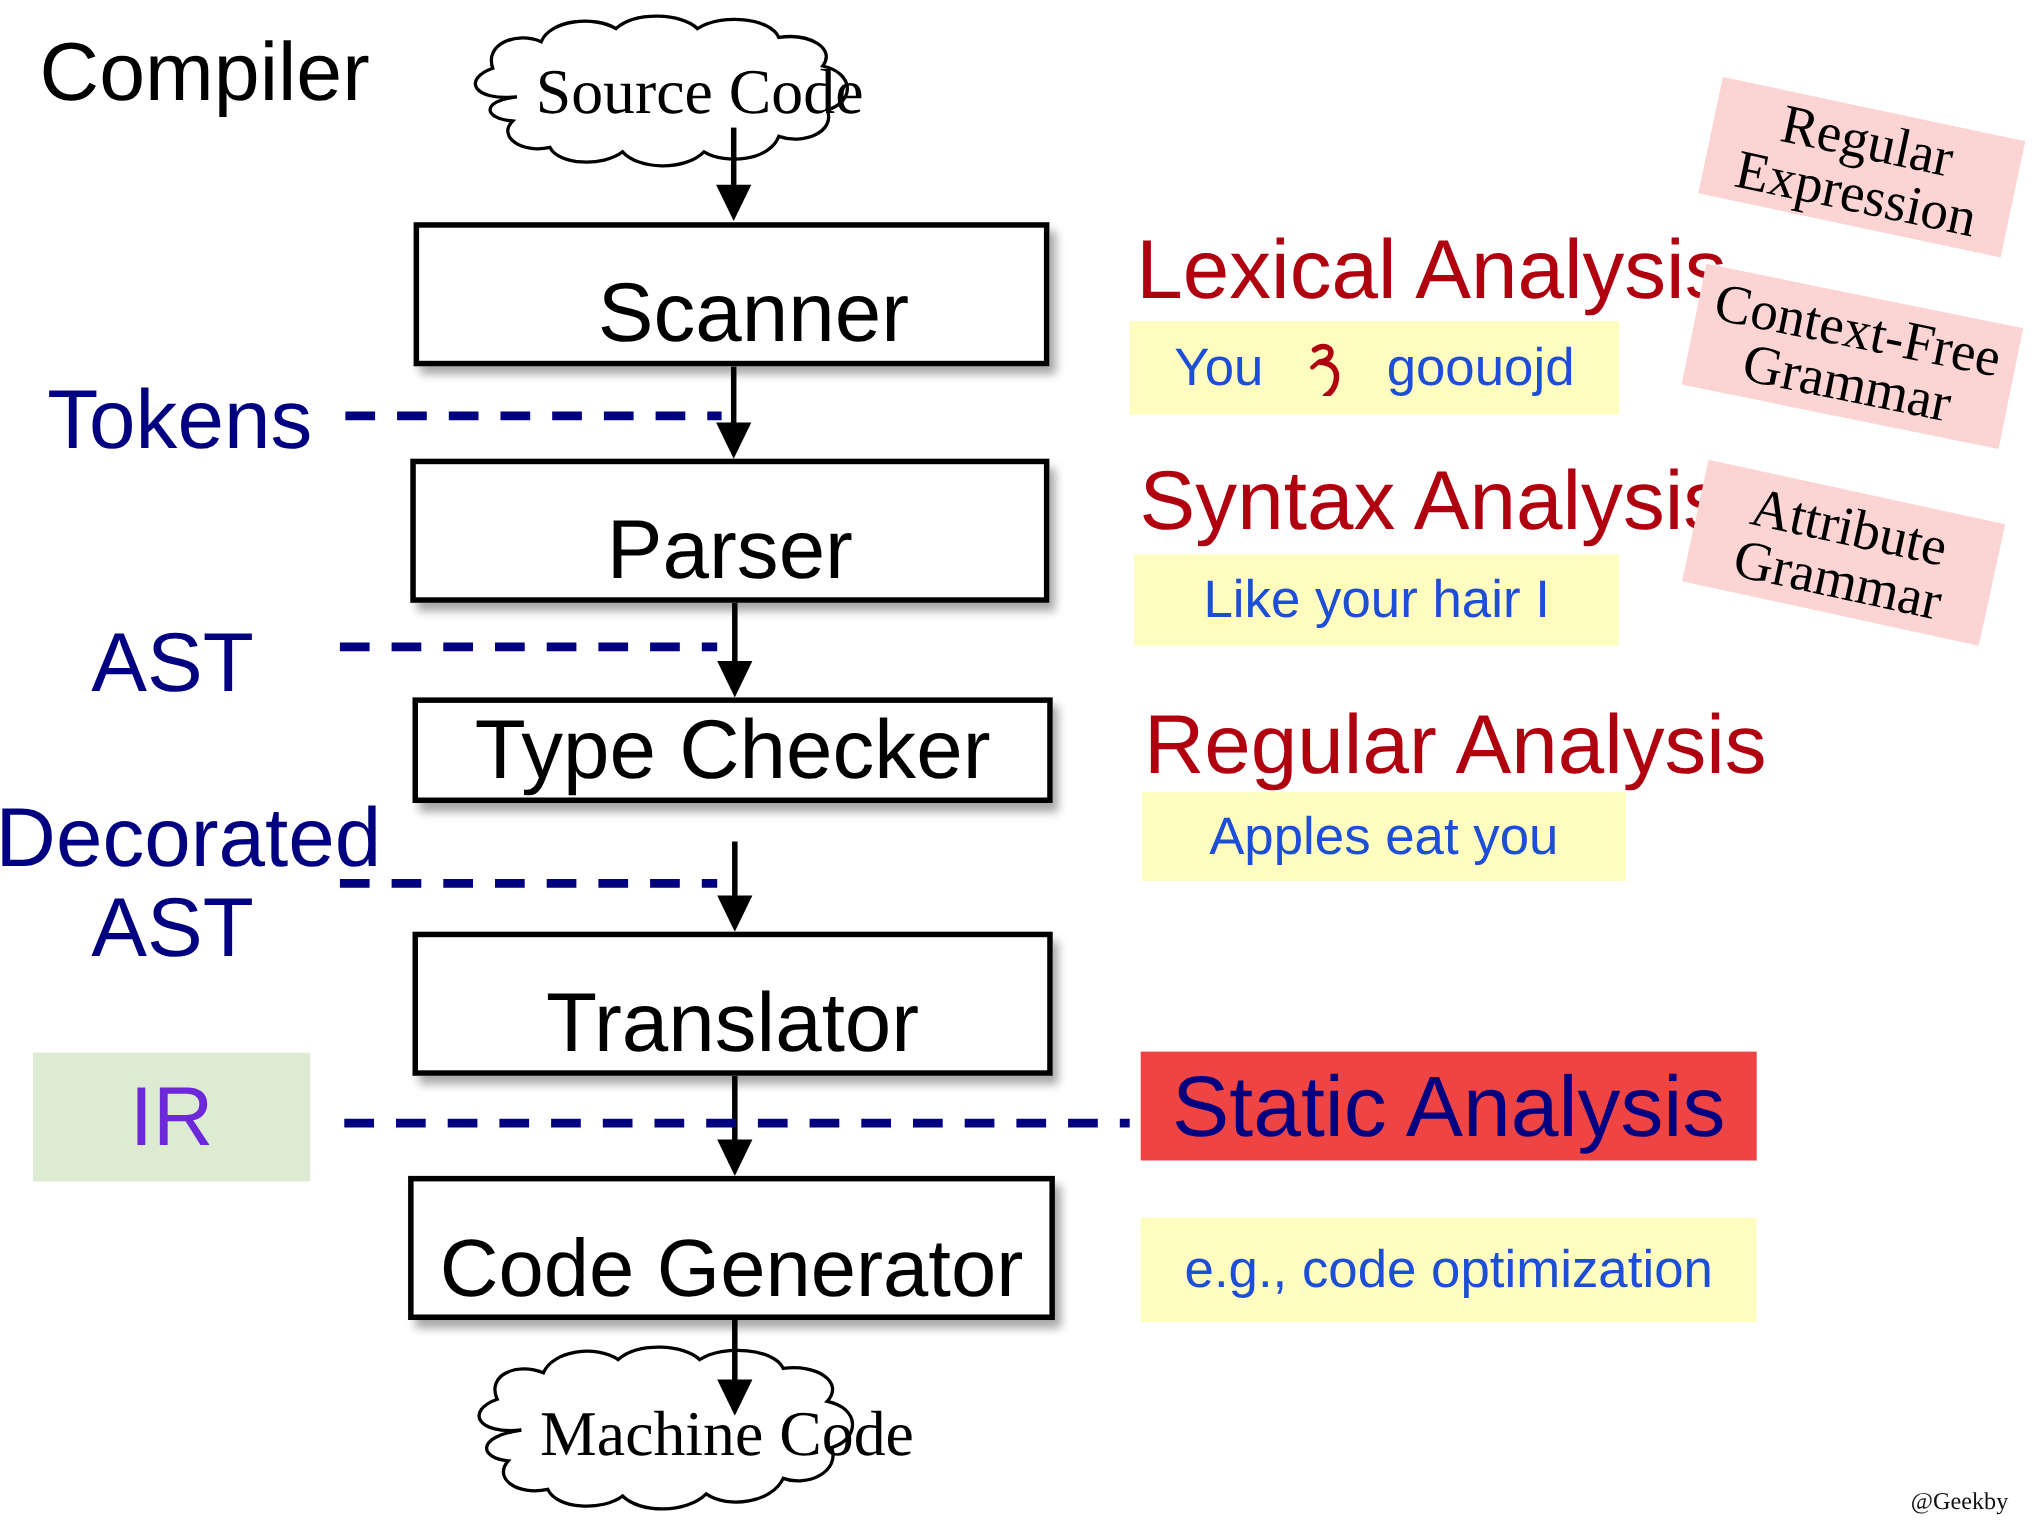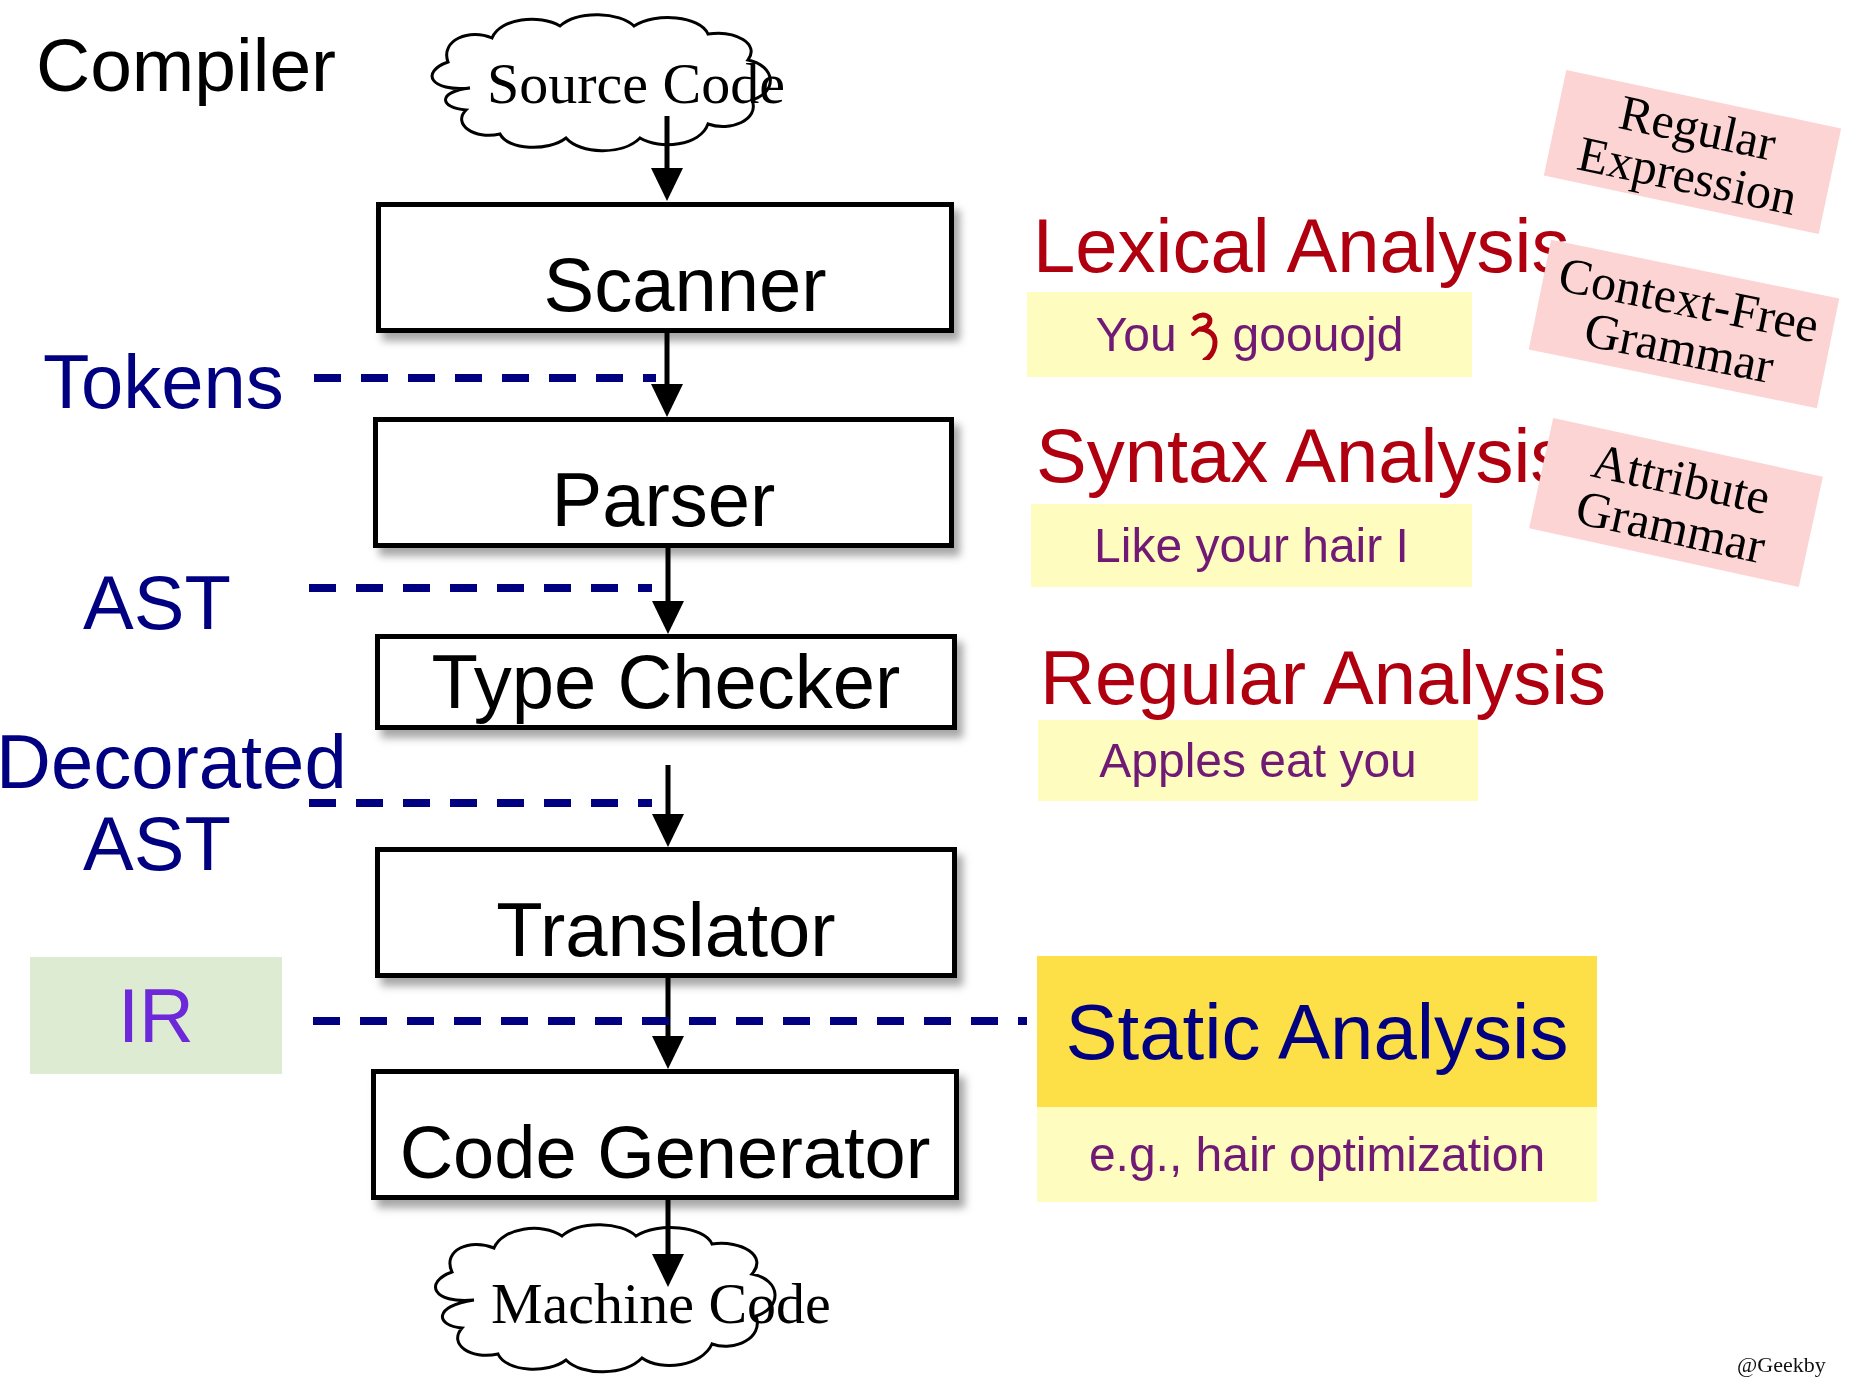--- a/index.html
+++ b/index.html
@@ -46,30 +46,30 @@
 
   
   .phase { position: absolute; color: #b00010; font-size: 76px; line-height: 1; white-space: nowrap; }
   #phase-lexical  { left: 1033px; top: 208px; }
   #phase-syntax   { left: 1036px; top: 418px; }
   #phase-semantic { left: 1040px; top: 640px; }
 
   .example {
     position: absolute; background: #fffcc0;
     display: flex; align-items: center; justify-content: center;
-    color: #701a75; font-size: 48px; white-space: nowrap;
+    color: #1d4ed8; font-size: 48px; white-space: nowrap; gap: 28px;
   }
   #ex-lexical  { left: 1027px; top: 292px; width: 445px; height: 85px; }
   #ex-syntax   { left: 1031px; top: 504px; width: 441px; height: 83px; }
   #ex-semantic { left: 1038px; top: 720px; width: 440px; height: 81px; }
   #ex-static   { left: 1037px; top: 1107px; width: 560px; height: 95px; }
 
   #static-box {
-    position: absolute; left: 1037px; top: 956px; width: 560px; height: 151px;
-    background: #fde047; display: flex; align-items: center; justify-content: center;
+    position: absolute; left: 1037px; top: 956px; width: 560px; height: 99px;
+    background: #ef4444; display: flex; align-items: center; justify-content: center;
   }
   #static-box span { color: #000080; font-size: 78px; line-height: 1; white-space: nowrap; }
 
   .glyph-svg { display: inline-block; width: 34px; height: 50px; margin: 0 10px 0 12px; vertical-align: -10px; }
 
   
   .note {
     position: absolute; background: #fcd4d4;
     display: flex; flex-direction: column; align-items: center; justify-content: center;
     font-family: "Liberation Serif", serif; color: #000; font-size: 50px; line-height: 0.98;
@@ -188,21 +188,21 @@
 
   <div id="phase-semantic" class="phase">Regular Analysis</div>
   <div id="ex-semantic" class="example">
     <span>Apples eat you</span>
   </div>
 
   <div id="static-box">
     <span>Static Analysis</span>
   </div>
   <div id="ex-static" class="example">
-    <span>e.g., hair optimization</span>
+    <span>e.g., code optimization</span>
   </div>
 
   <div id="note-regex" class="note">
     <span>Regular</span>
     <span>Expression</span>
   </div>
   <div id="note-cfg" class="note">
     <span>Context-Free</span>
     <span>Grammar</span>
   </div>

